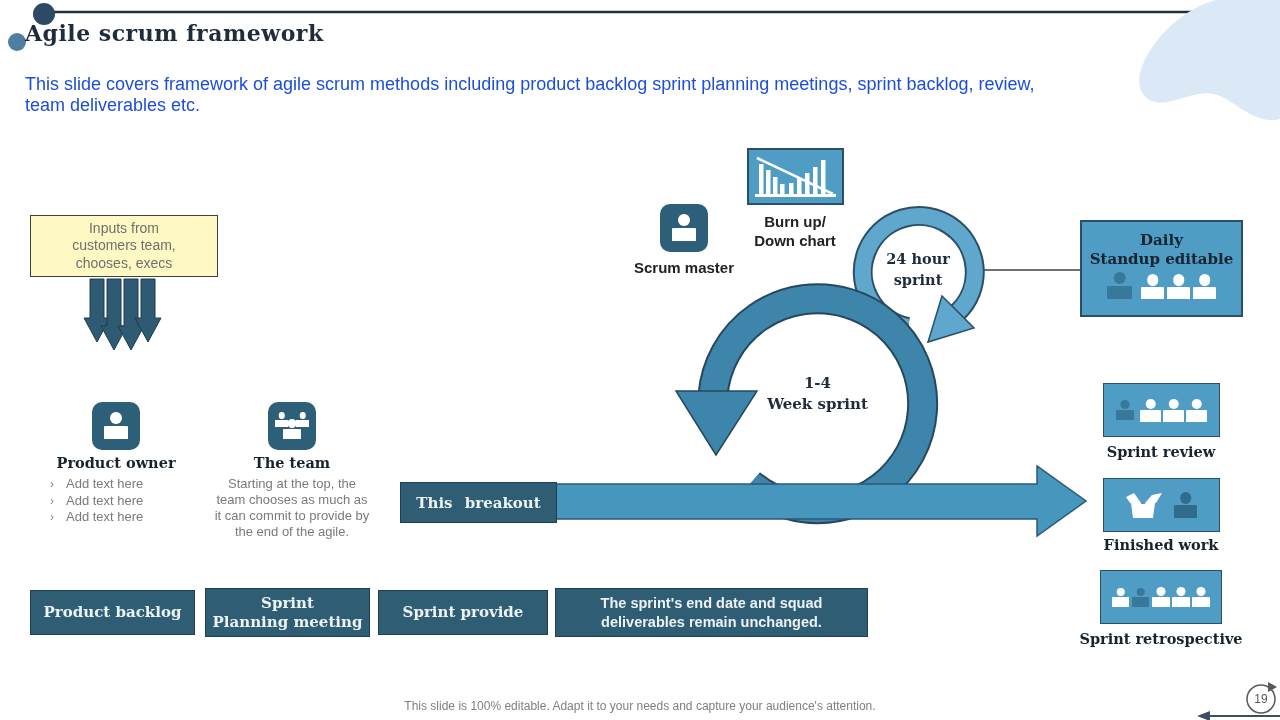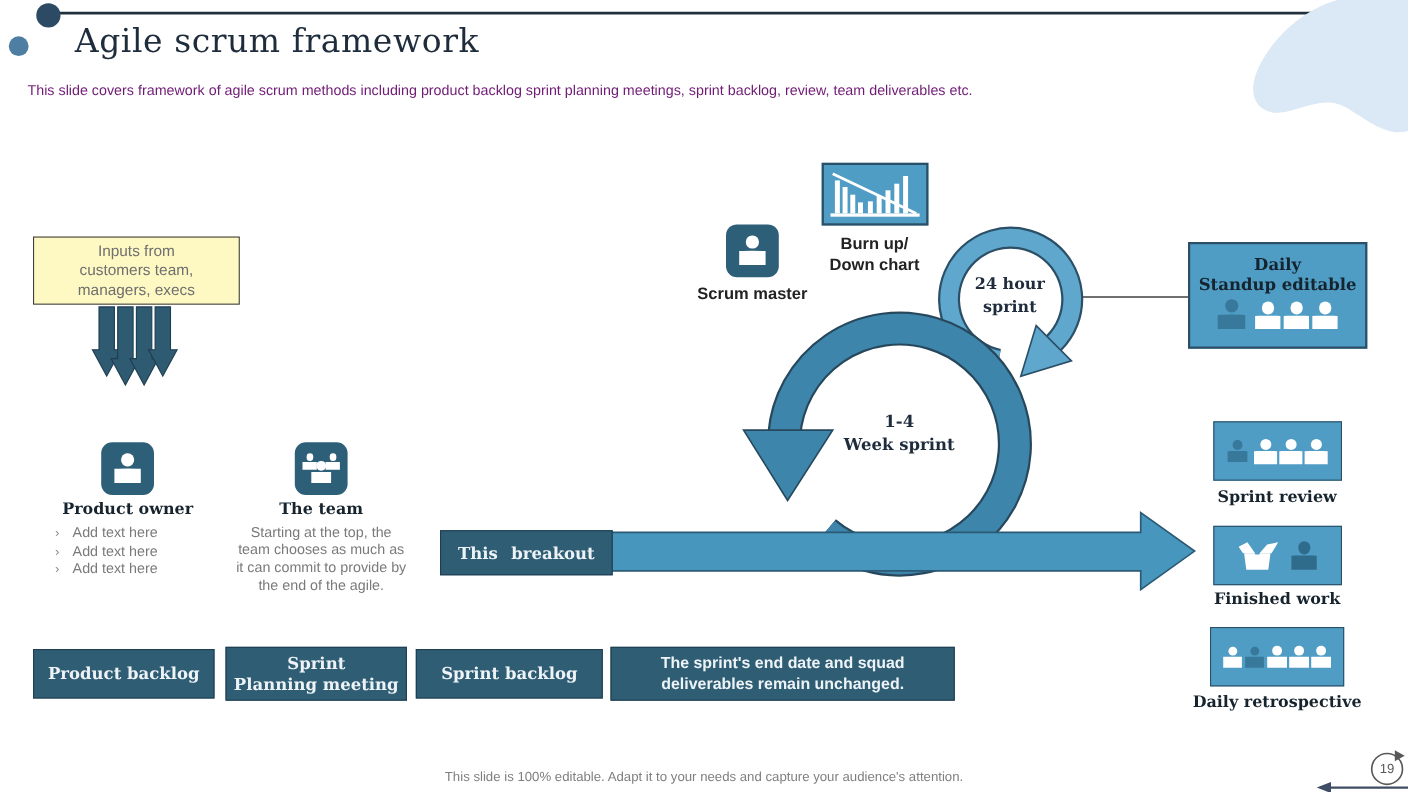--- a/index.html
+++ b/index.html
@@ -3,22 +3,22 @@
 <meta charset="utf-8">
 <style>
   html,body{margin:0;padding:0;background:#e8e8e8;}
   .slide{position:relative;width:1280px;height:720px;background:#ffffff;overflow:hidden;
          font-family:"Liberation Sans",sans-serif;margin:0 auto;}
   .abs{position:absolute;}
   .bg{position:absolute;left:0;top:0;z-index:1;}
   .fg{z-index:2;}
 
   .title{left:25px;top:20px;font-family:"DejaVu Serif","Liberation Serif",serif;
-         font-weight:400;font-size:30px;color:#1E2C3C;letter-spacing:.5px;margin-left:43px;}
-  .subtitle{left:25px;top:74px;width:1010px;font-size:13px;color:#701a75;}
+         font-weight:700;font-size:22px;color:#1E2C3C;letter-spacing:.5px;}
+  .subtitle{left:25px;top:74px;width:1010px;font-size:18px;color:#1d4ed8;}
 
   .inputs-box{left:30px;top:215px;width:186px;height:60px;border:1px solid #3F3F3F;
               display:flex;flex-direction:column;justify-content:center;text-align:center;
               font-size:14px;color:#6F6F6F;line-height:1.25;background:#fef9c3;}
 
   .sq-icon{position:absolute;width:48px;height:48px;background:#2E5F78;border-radius:10px;}
   .person{position:relative;display:inline-block;}
   .person::before{content:"";position:absolute;left:50%;top:0;transform:translateX(-50%);
       width:50%;height:46%;border-radius:50%;background:var(--c,#fff);}
   .person::after{content:"";position:absolute;left:0;bottom:0;width:100%;height:50%;
@@ -107,21 +107,21 @@
     <circle cx="1261" cy="699" r="14" fill="#ffffff" stroke="#595959" stroke-width="1.5"></circle>
     <polygon points="1268,682 1277,687 1268,692" fill="#595959"></polygon>
   </svg>
 
   <div class="abs fg title">Agile scrum framework</div>
   <div class="abs fg subtitle">This slide covers framework of agile scrum methods including product backlog sprint planning meetings, sprint backlog, review, team deliverables etc.</div>
 
   <div class="abs fg inputs-box">
     <div>Inputs  from</div>
     <div>customers  team,</div>
-    <div>managers,  execs</div>
+    <div>chooses,  execs</div>
   </div>
 
   <div class="sq-icon fg" style="left:92px;top:402px;">
     <span class="person" style="position:absolute;left:12px;top:10px;width:24px;height:27px;--c:#fff;"></span>
   </div>
   <div class="serif-label fg" style="left:46px;top:454px;width:140px;">Product owner</div>
   <div class="abs fg bullets">
     <div class="row">
       <span class="mk">›</span>
       <span>Add text here</span>
@@ -212,32 +212,32 @@
   </div>
   <div class="serif-label fg" style="left:1076px;top:536px;width:170px;">Finished work</div>
 
   <div class="img-box fg" style="left:1100px;top:570px;width:122px;">
     <span class="person" style="width:17px;height:19px;--c:#fff;margin-right:3px;"></span>
     <span class="person" style="width:17px;height:19px;--c:#38789B;margin-right:3px;"></span>
     <span class="person" style="width:18px;height:20px;--c:#fff;margin-right:2px;"></span>
     <span class="person" style="width:18px;height:20px;--c:#fff;margin-right:2px;"></span>
     <span class="person" style="width:18px;height:20px;--c:#fff;"></span>
   </div>
-  <div class="serif-label fg" style="left:1066px;top:630px;width:190px;">Daily retrospective</div>
+  <div class="serif-label fg" style="left:1066px;top:630px;width:190px;">Sprint retrospective</div>
 
   <div class="bottom-box serif-t fg" style="left:30px;top:590px;width:165px;height:45px;">
     <div>Product backlog</div>
     <div></div>
   </div>
   <div class="bottom-box serif-t fg" style="left:205px;top:588px;width:165px;height:49px;">
     <div>Sprint</div>
     <div>Planning meeting</div>
   </div>
   <div class="bottom-box serif-t fg" style="left:378px;top:590px;width:170px;height:45px;">
-    <div>Sprint backlog</div>
+    <div>Sprint provide</div>
     <div></div>
   </div>
   <div class="bottom-box sans-t fg" style="left:555px;top:588px;width:313px;height:49px;">
     <div>The sprint's end date and squad</div>
     <div>deliverables remain unchanged.</div>
   </div>
 
   <div class="abs fg footer">This slide is 100% editable. Adapt it to your needs and capture your audience's attention.</div>
   <div class="abs fg page-num">19</div>
 

